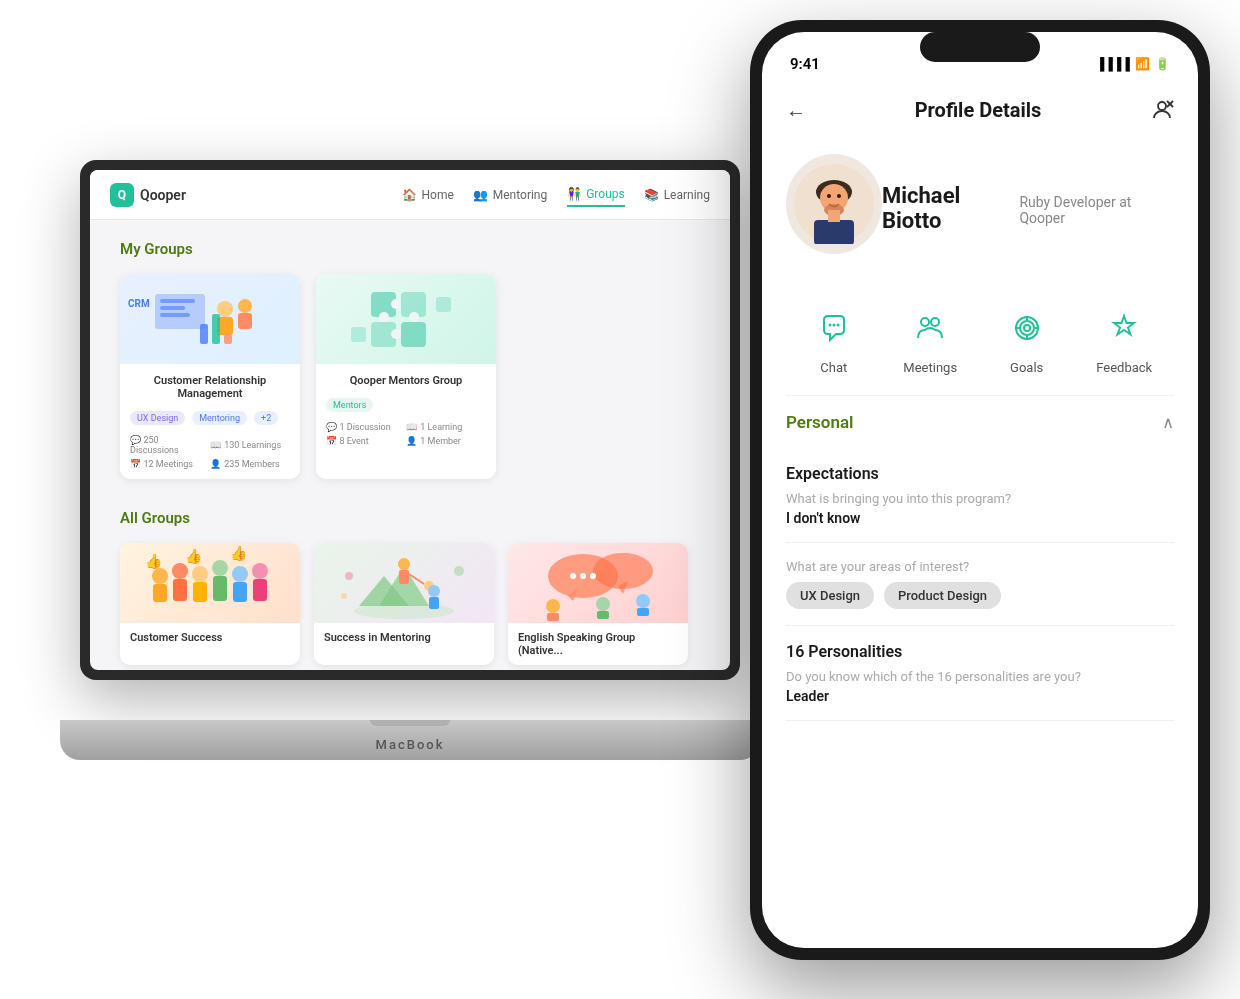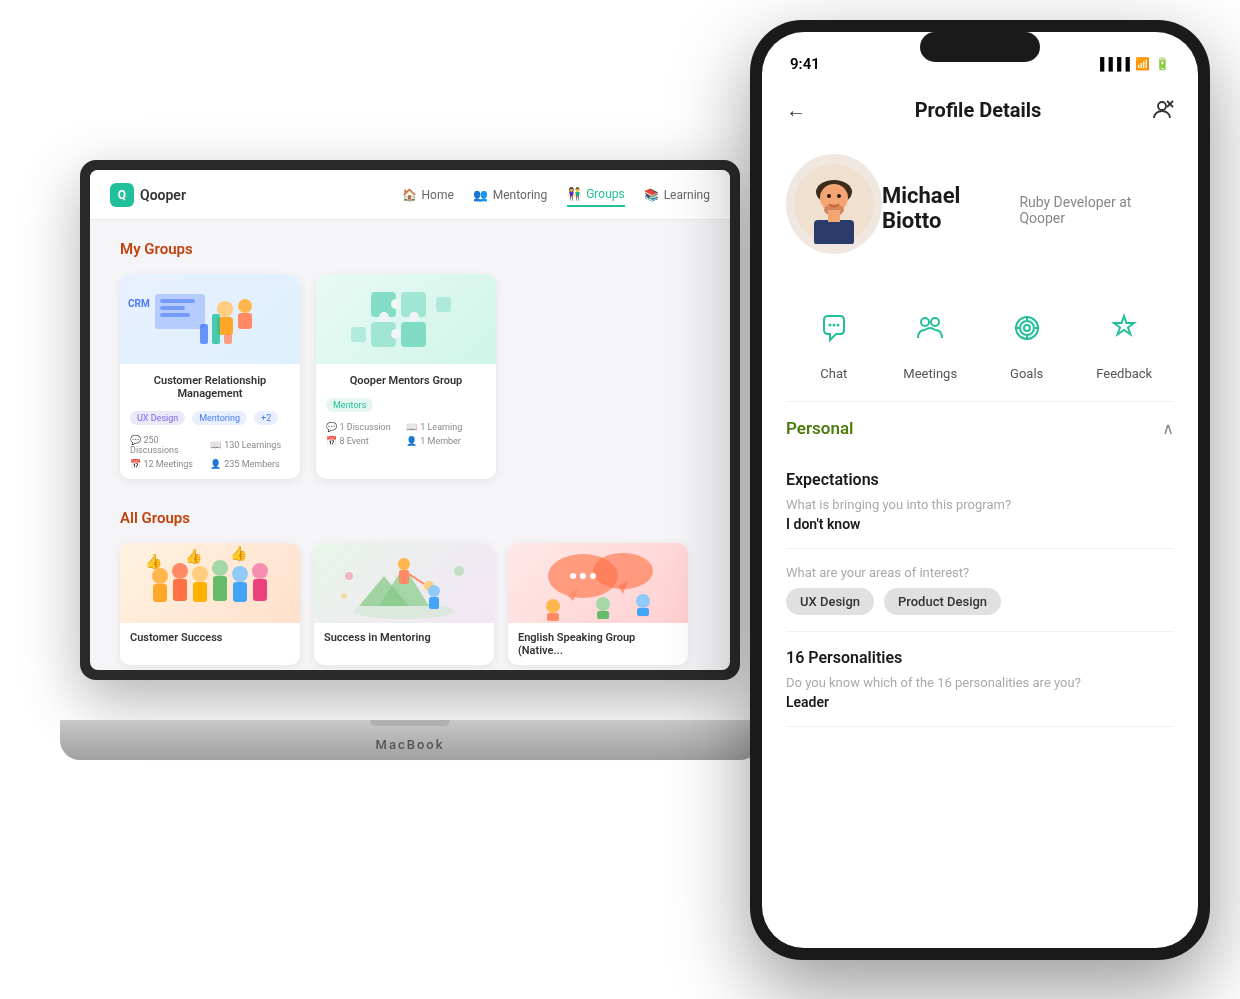--- a/index.html
+++ b/index.html
@@ -136,21 +136,21 @@
 
     .app-content {
       padding: 20px 30px;
       overflow-y: auto;
       height: calc(100% - 50px);
     }
 
     .section-title {
       font-size: 15px;
       font-weight: 600;
-      color: #c2410c;
+      color: #4d7c0f;
       margin-bottom: 16px;
     }
 
     .groups-grid {
       display: flex;
       gap: 16px;
       margin-bottom: 30px;
     }
 
     .group-card {
@@ -430,21 +430,21 @@
       display: flex;
       justify-content: space-around;
       padding: 16px 0 20px;
       border-bottom: 1px solid #f0f0f0;
     }
 
     .action-item {
       display: flex;
       flex-direction: column;
       align-items: center;
-      gap: 12px;
+      gap: 6px;
       cursor: pointer;
     }
 
     .action-icon-circle {
       width: 52px;
       height: 52px;
       border-radius: 50%;
       display: flex;
       align-items: center;
       justify-content: center;

